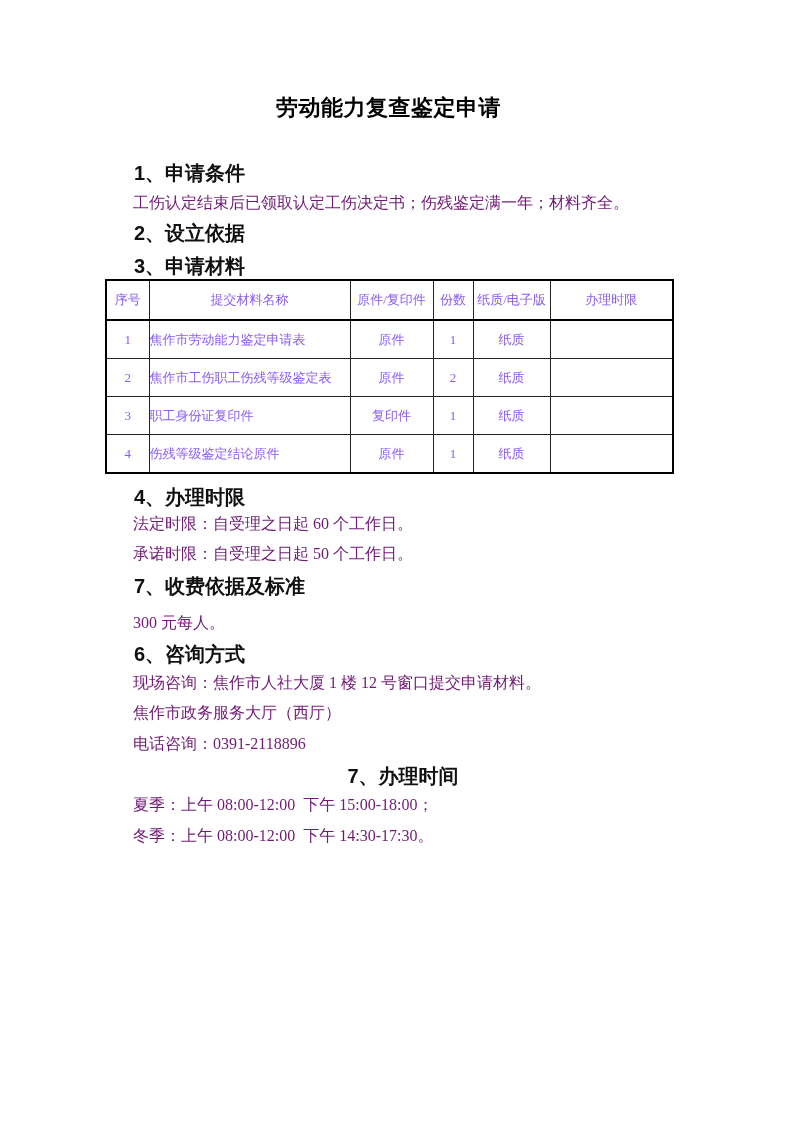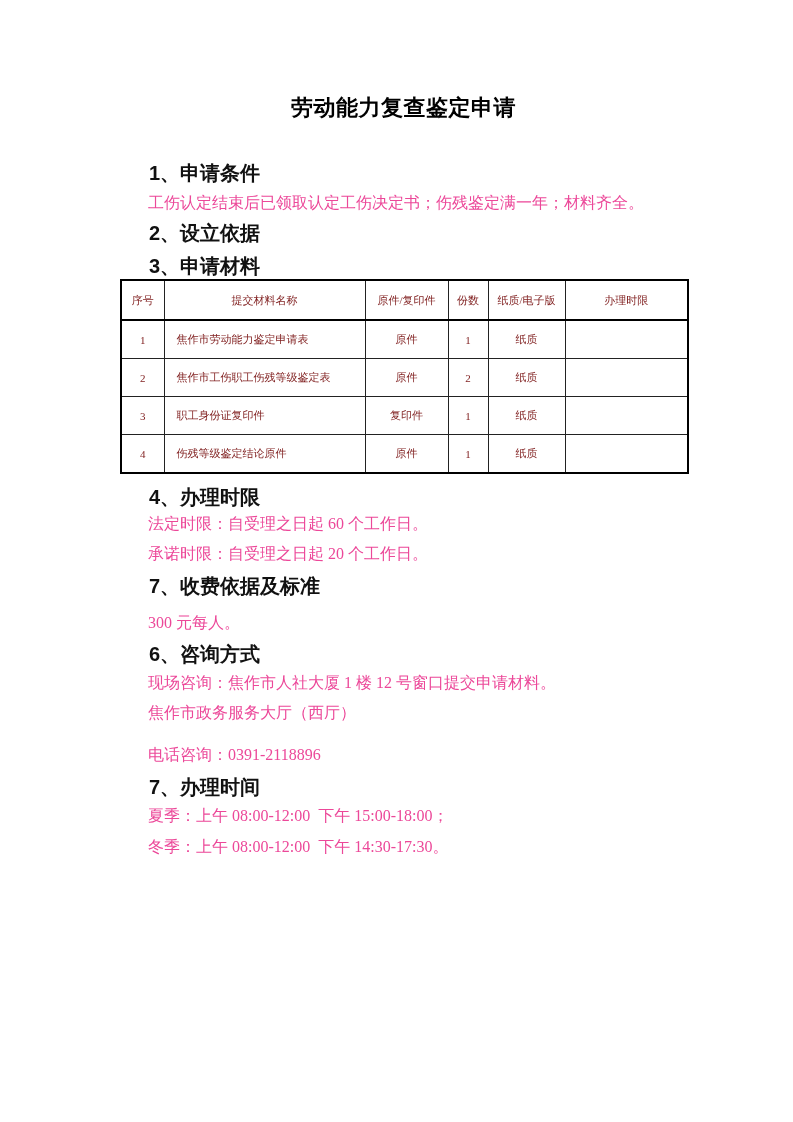--- a/index.html
+++ b/index.html
@@ -11,21 +11,21 @@
     position: relative;
     width: 793px;
     height: 1122px;
     background: #ffffff;
     overflow: hidden;
     color: #000000;
     font-family: "Liberation Serif", "DejaVu Serif", serif;
   }
   .content {
     position: absolute;
-    left: 120px;
+    left: 105px;
     top: 0;
     width: 567px;
   }
   .doc-title {
     margin: 92px 0 0 0;
     font-family: "Liberation Sans", "DejaVu Sans", sans-serif;
     font-weight: bold;
     font-size: 22px;
     line-height: 32px;
     text-align: center;
@@ -40,68 +40,68 @@
     margin: 0;
     text-indent: 29px;
     color: #111111;
   }
   .para {
     font-size: 16px;
     line-height: 30px;
     margin: 0;
     text-indent: 28px;
     white-space: pre-wrap;
-    color: #ec4899;
+    color: #701a75;
   }
   .para.justified {
     text-align: justify;
   }
   .h1 { margin-top: 34px; }
   .h2 { margin-top: 0px; }
   .h3 { margin-top: 3px; }
   .h4 { margin-top: 8px; }
   .h5 { margin-top: 2px; }
   .h6 { margin-top: 1px; }
-  .h7 { margin-top: 2px; }
+  .h7 { margin-top: 2px; text-align: center; }
   .p2 { margin-top: 1px; }
   .p4a { margin-top: -3px; }
   .p5a { margin-top: 7px; }
   .p6a { margin-top: -1px; }
-  .p6c { margin-top: 12px; }
+  .p6c { margin-top: 1px; }
   .p7a { margin-top: -1px; }
   .p7b { margin-top: 1px; }
 
   table.materials {
     margin-top: -2px;
     border-collapse: collapse;
     table-layout: fixed;
     width: 567px;
     border: 2px solid #000000;
-    font-size: 11px;
-    color: #7f1d1d;
+    font-size: 13px;
+    color: #8b5cf6;
   }
   table.materials th {
     font-weight: normal;
     border: 1px solid #222222;
     border-bottom: 2px solid #000000;
     height: 38px;
     text-align: center;
     vertical-align: middle;
     padding: 0 2px;
   }
   table.materials td {
     border: 1px solid #222222;
     height: 37px;
     text-align: center;
     vertical-align: middle;
     padding: 0 2px;
   }
   table.materials td.name-cell {
     text-align: left;
-    padding-left: 12px;
+    padding-left: 0;
   }
 </style>
 </head>
 <body>
 
 <div class="page">
   <div class="content">
 
     <div class="doc-title">劳动能力复查鉴定申请</div>
 
@@ -162,21 +162,21 @@
           <td>原件</td>
           <td>1</td>
           <td>纸质</td>
           <td></td>
         </tr>
       </tbody>
     </table>
 
     <div class="sec-heading h4">4、办理时限</div>
     <div class="para p4a">法定时限：自受理之日起 60 个工作日。</div>
-    <div class="para">承诺时限：自受理之日起 20 个工作日。</div>
+    <div class="para">承诺时限：自受理之日起 50 个工作日。</div>
 
     <div class="sec-heading h5">7、收费依据及标准</div>
     <div class="para p5a">300 元每人。</div>
 
     <div class="sec-heading h6">6、咨询方式</div>
     <div class="para p6a">现场咨询：焦作市人社大厦 1 楼 12 号窗口提交申请材料。</div>
     <div class="para">焦作市政务服务大厅（西厅）</div>
     <div class="para p6c">电话咨询：0391-2118896</div>
 
     <div class="sec-heading h7">7、办理时间</div>

